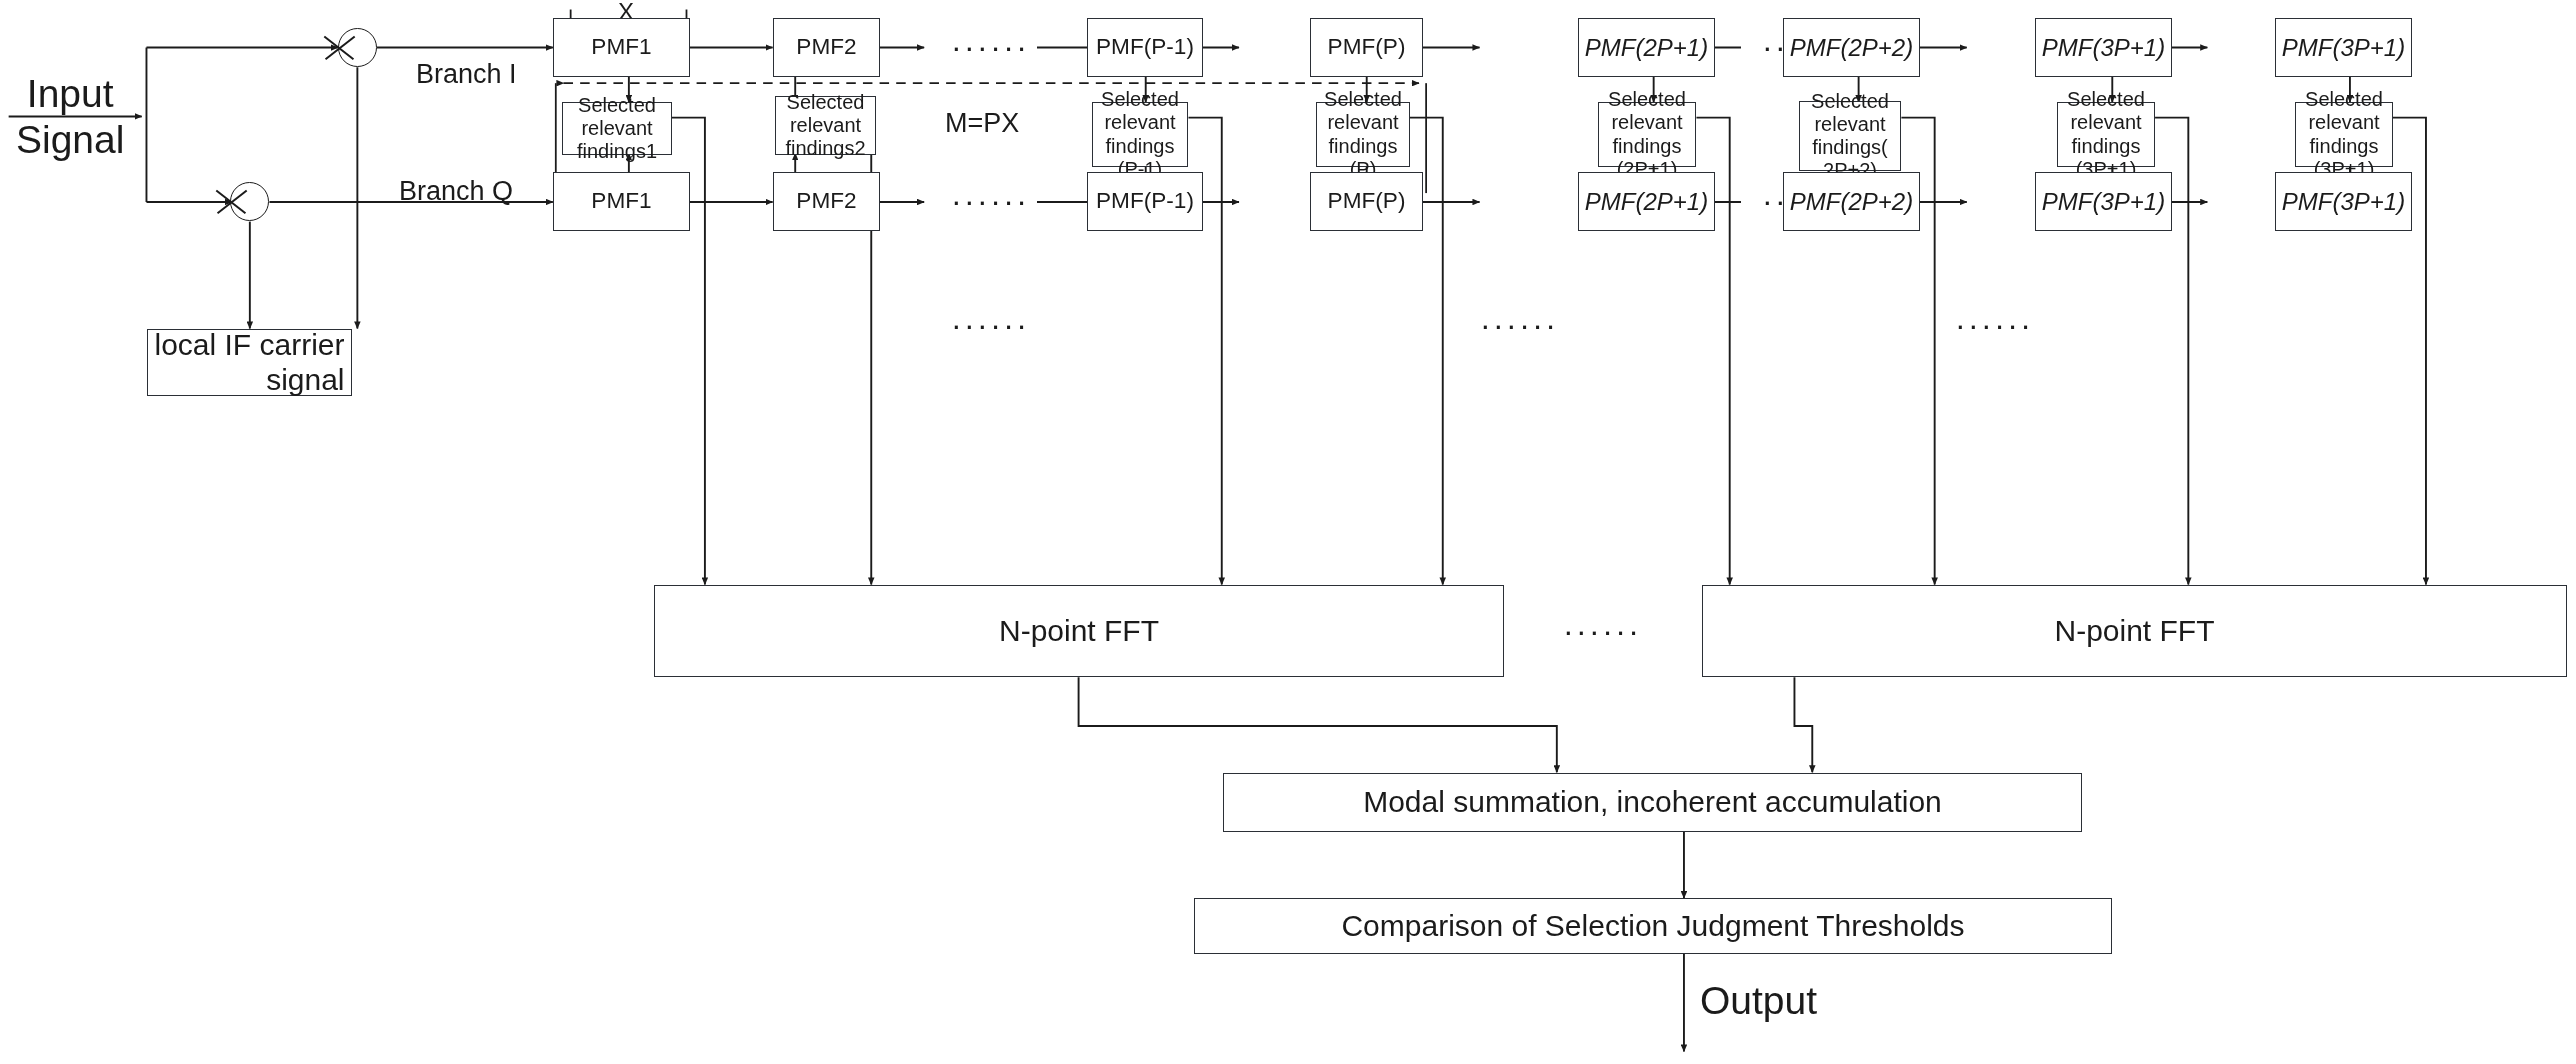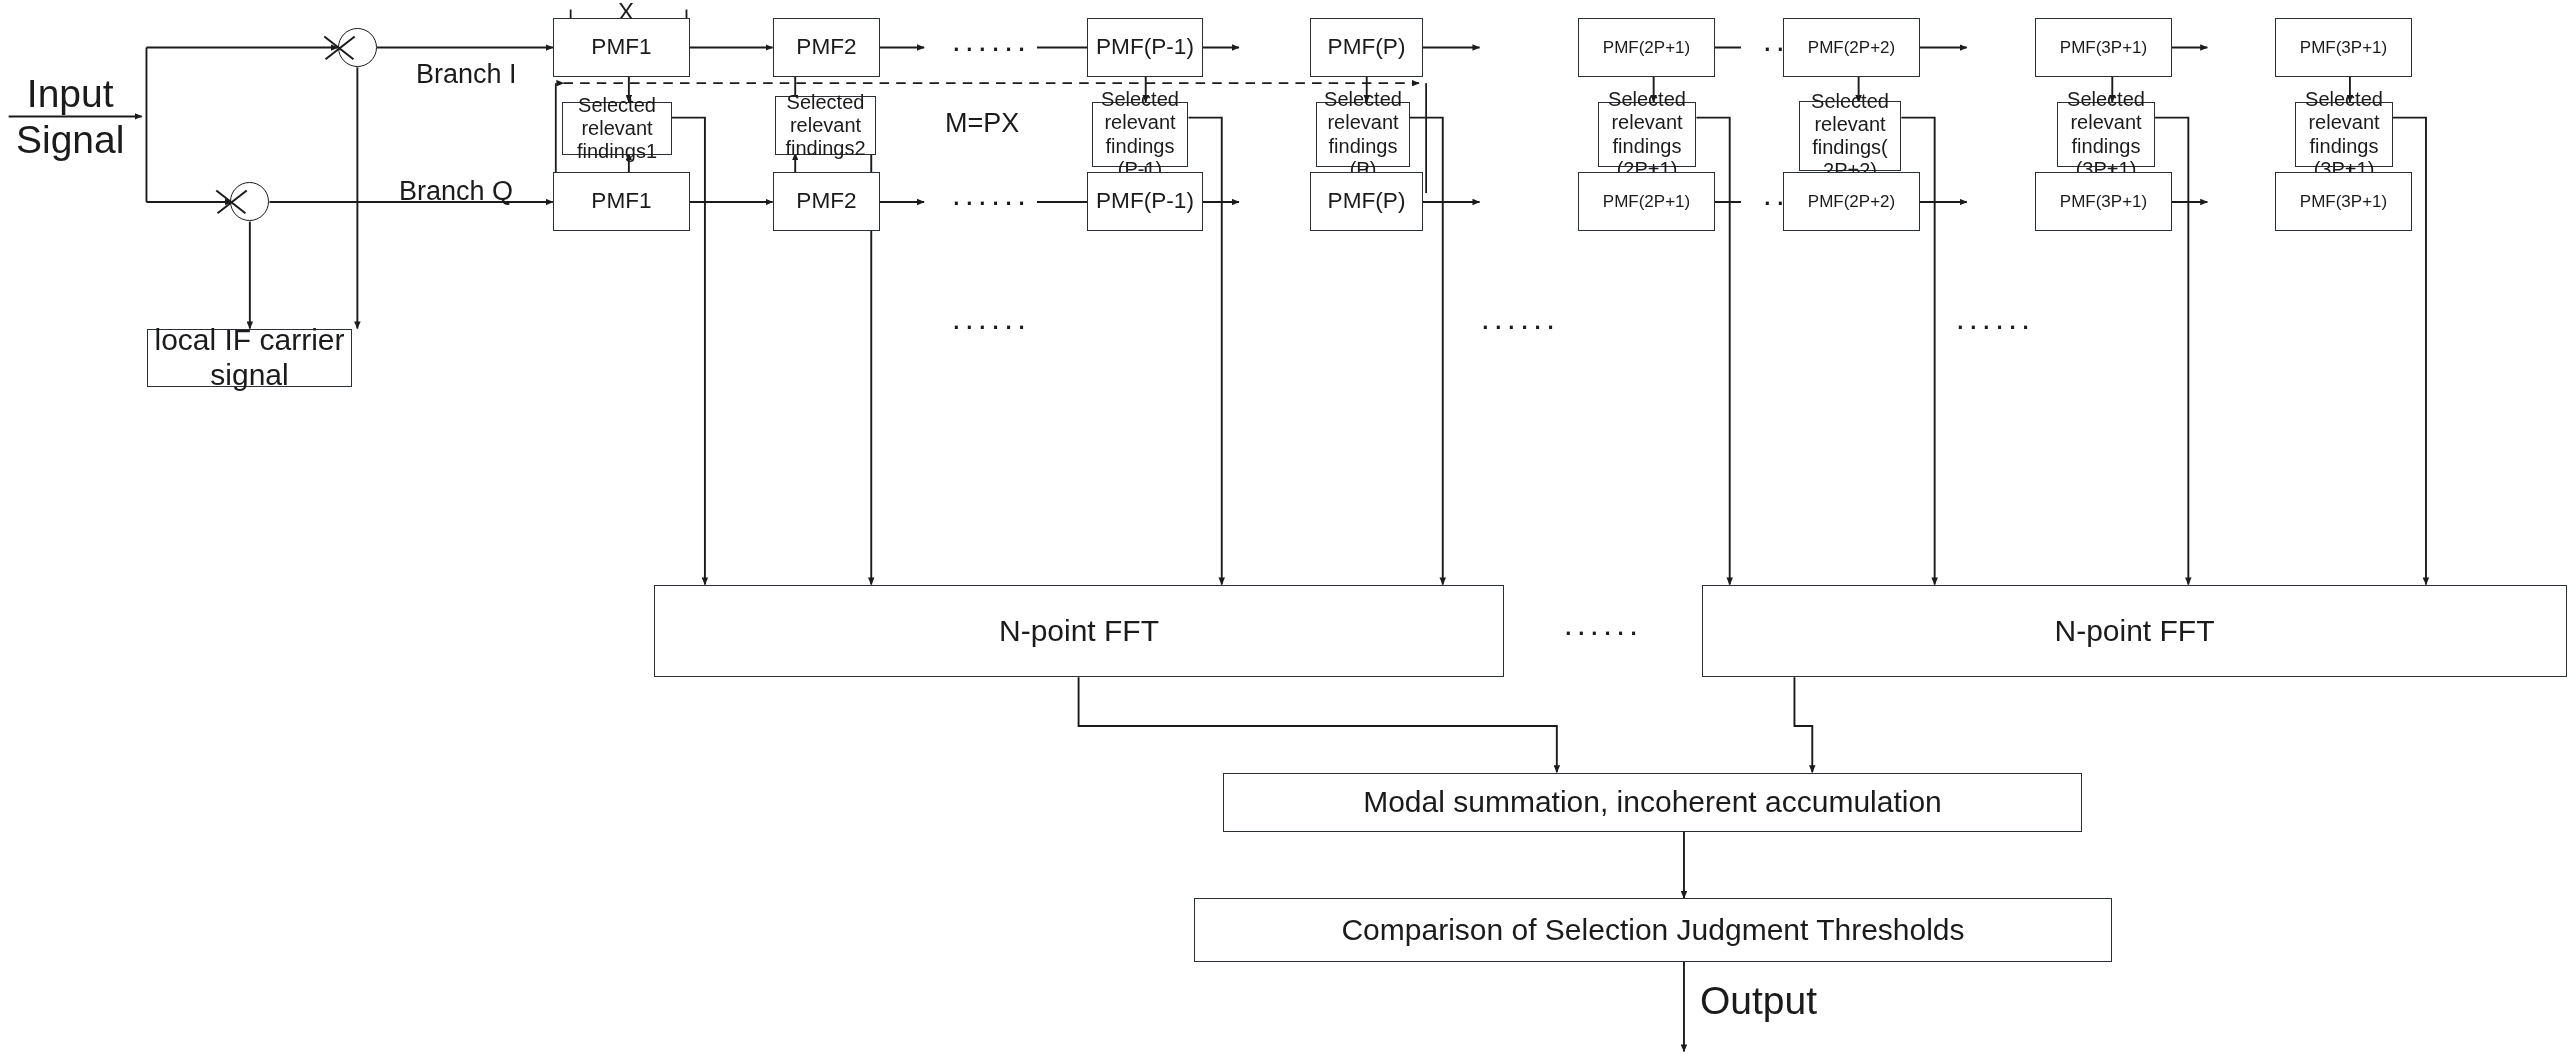--- a/index.html
+++ b/index.html
@@ -33,21 +33,21 @@
     background: #ffffff;
     display: flex;
     align-items: center;
     justify-content: center;
     text-align: center;
     color: #1b1b1b;
     line-height: 1.16;
     white-space: pre-line;
   }
   .pmf-box  { font-size: 22.6px; text-align: right; }
-  .pmf-box-sm { font-size: 17px; }
+  .pmf-box-sm { font-size: 24px; font-style: italic; }
   .sel-box  { font-size: 20px; padding: 1px; }
   .wide-box { font-size: 30px; }
   .label {
     position: absolute;
     color: #1b1b1b;
     white-space: pre-line;
     line-height: 1.18;
   }
   .lbl-branch { font-size: 27px; }
   .lbl-big    { font-size: 39px; }
@@ -245,24 +245,24 @@
 
   <div class="box pmf-box" style="left:553px; top:172px; width:137px; height:59px;">PMF1</div>
   <div class="box pmf-box" style="left:773px; top:172px; width:107px; height:59px;">PMF2</div>
   <div class="box pmf-box" style="left:1087px; top:172px; width:116px; height:59px;">PMF(P-1)</div>
   <div class="box pmf-box" style="left:1310px; top:172px; width:113px; height:59px;">PMF(P)</div>
   <div class="box pmf-box-sm" style="left:1578px; top:172px; width:137px; height:59px;">PMF(2P+1)</div>
   <div class="box pmf-box-sm" style="left:1783px; top:172px; width:137px; height:59px;">PMF(2P+2)</div>
   <div class="box pmf-box-sm" style="left:2035px; top:172px; width:137px; height:59px;">PMF(3P+1)</div>
   <div class="box pmf-box-sm" style="left:2275px; top:172px; width:137px; height:59px;">PMF(3P+1)</div>
 
-  <div class="box wide-box" style="left:147px; top:329px; width:205px; height:58px;">local IF carrier
+  <div class="box wide-box" style="left:147px; top:329px; width:205px; height:67px;text-align:right;">local IF carrier
 signal</div>
 
   <div class="box wide-box" style="left:654px; top:585px; width:850px; height:92px;">N-point FFT</div>
   <div class="box wide-box" style="left:1702px; top:585px; width:865px; height:92px;">N-point FFT</div>
 
   <div class="box wide-box" style="left:1223px; top:773px; width:859px; height:59px;">Modal summation, incoherent accumulation</div>
 
-  <div class="box wide-box" style="left:1194px; top:898px; width:918px; height:64px;">Comparison of Selection Judgment Thresholds</div>
+  <div class="box wide-box" style="left:1194px; top:898px; width:918px; height:56px;">Comparison of Selection Judgment Thresholds</div>
 
 </div>
 
 
 </body></html>

